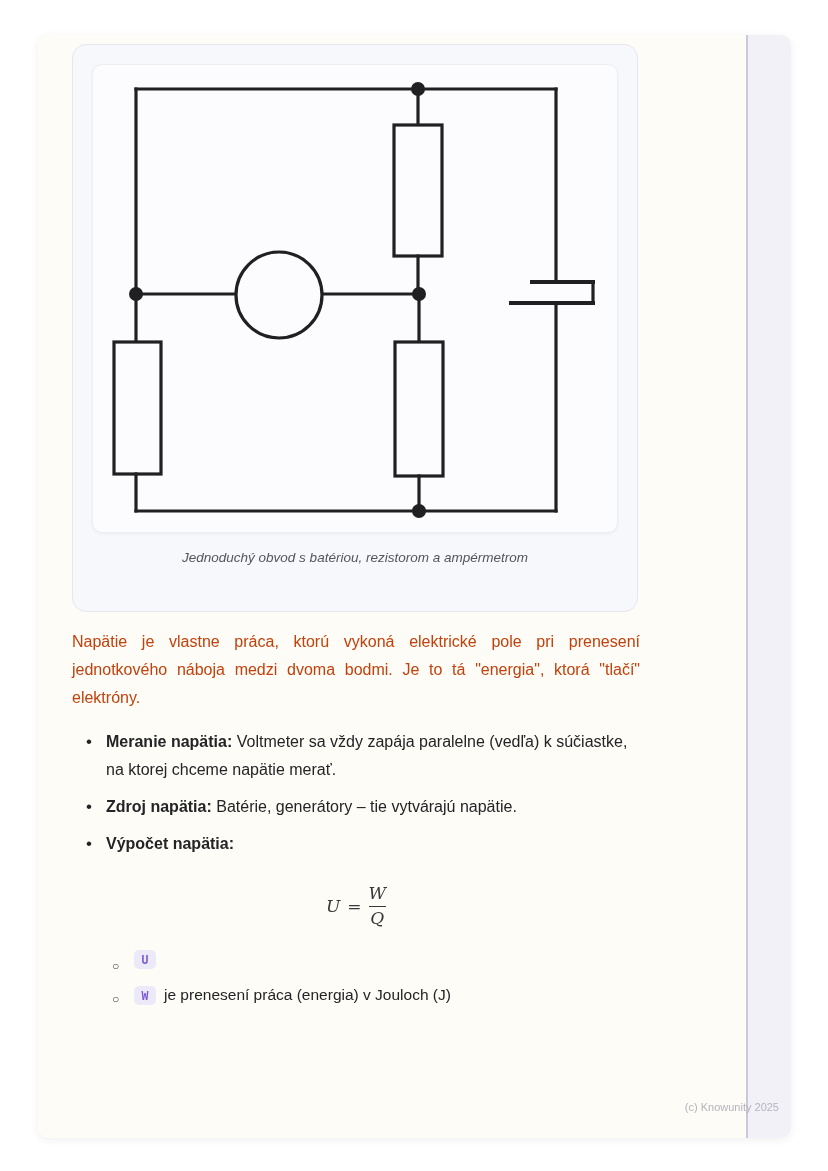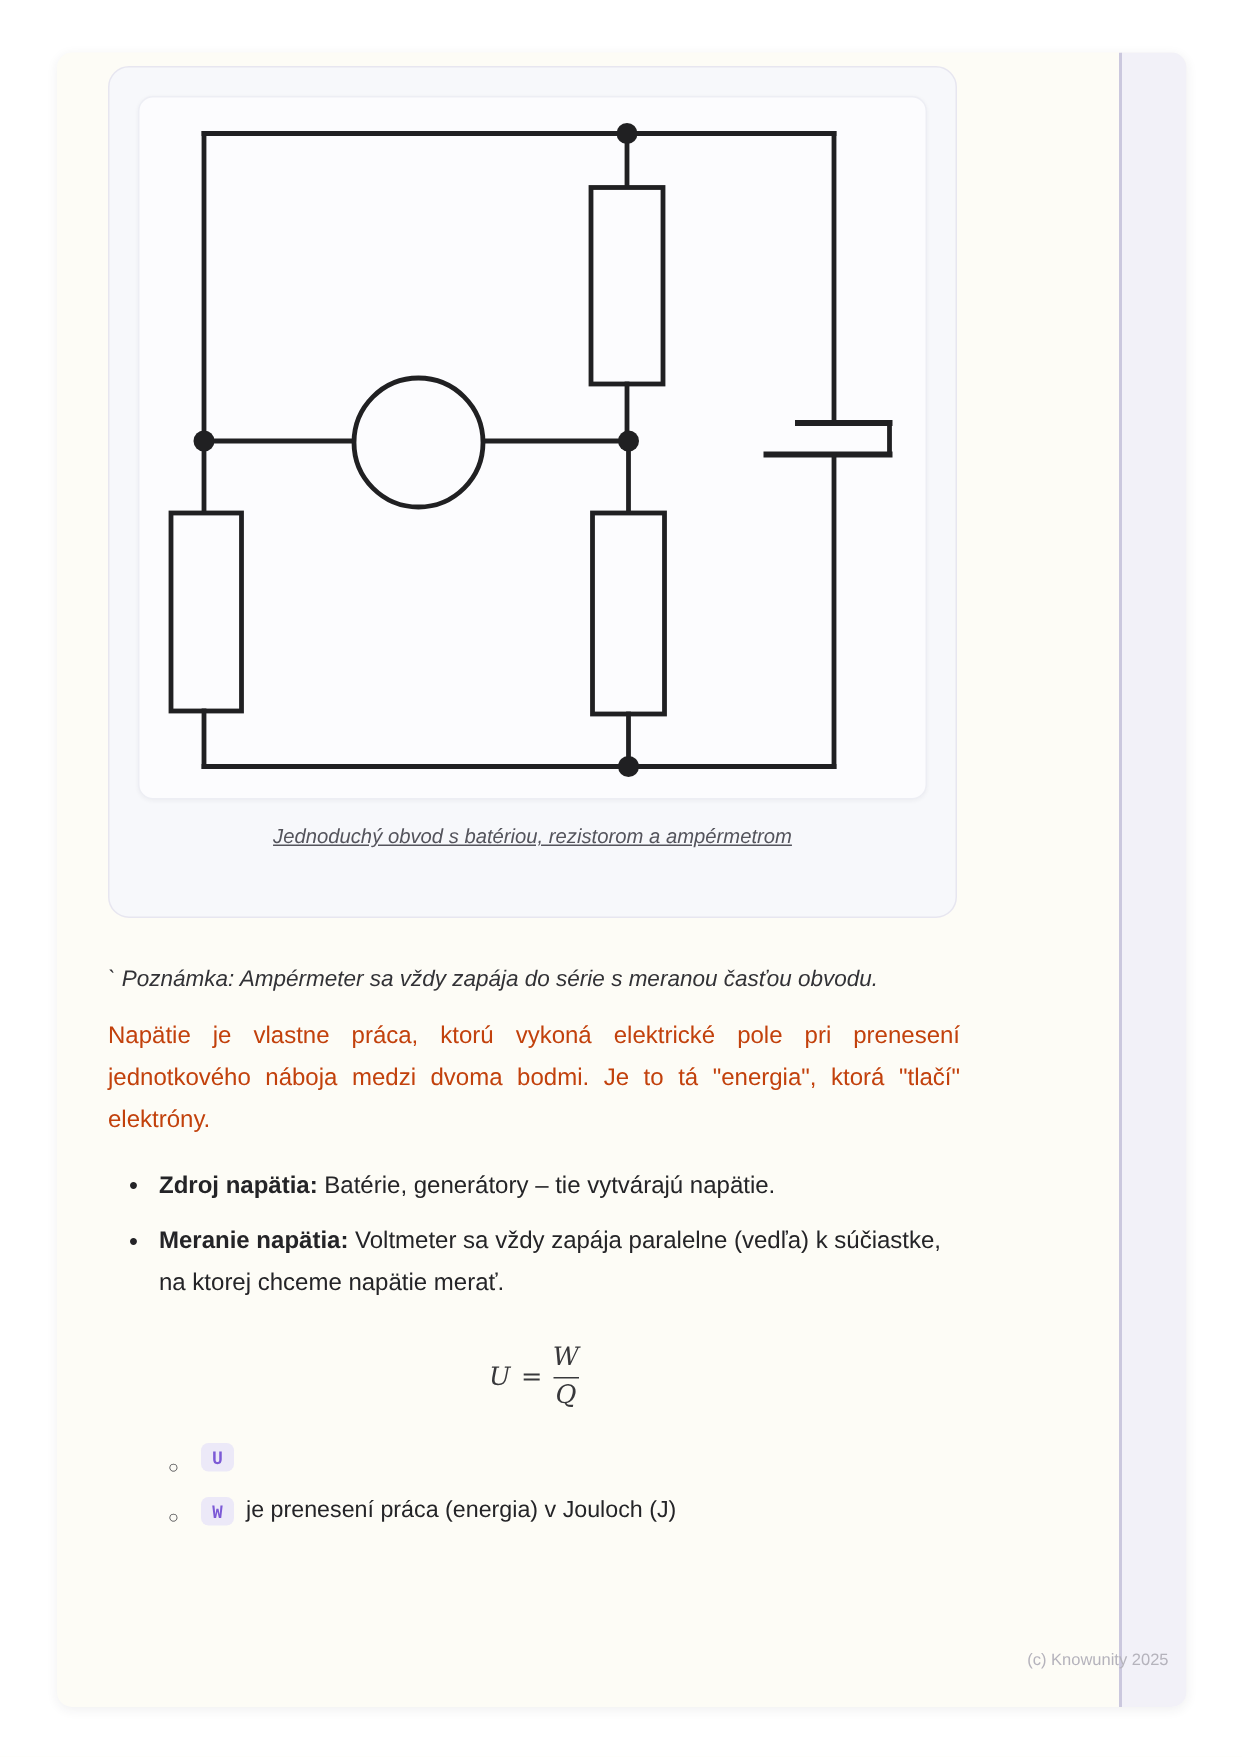--- a/index.html
+++ b/index.html
@@ -29,21 +29,21 @@
     padding:19px;
   }
   .fig-inner{
     width:526px;height:469px;box-sizing:border-box;
     background:#fcfcfe;border:1px solid #edeef4;border-radius:10px;
     box-shadow:0 1px 3px rgba(30,30,60,.05);
     overflow:hidden;
   }
   .fig-caption{
     margin-top:17px;text-align:center;
-    font-style:italic;font-size:13.5px;color:#54545c;text-decoration:underline;
+    font-style:italic;font-size:13.5px;color:#54545c;
   }
   
   .note{
     margin-top:32px;width:568px;
     font-style:italic;font-size:15px;color:#323236;
   }
   h2.section-heading{
     margin:28px 0 0 0;width:568px;
     font-size:23px;line-height:30px;font-weight:bold;color:#a097ec;
   }
@@ -143,31 +143,33 @@
           <circle cx="43" cy="229" r="7"></circle>
           <circle cx="326" cy="229" r="7"></circle>
           <circle cx="326" cy="446" r="7"></circle>
         </g>
         <text x="186" y="232" font-size="40" fill="#202022" text-anchor="middle" dominant-baseline="central"></text>
       </svg>
     </div>
     <div class="fig-caption">Jednoduchý obvod s batériou, rezistorom a ampérmetrom</div>
   </div>
 
-  <div class="note">` Poznámka: Ampérmeter sa vždy zapája do série s meranou časťou obvodu.</div>
 
 
   <p class="body-par">Napätie je vlastne práca, ktorú vykoná elektrické pole pri prenesení jednotkového náboja medzi dvoma bodmi. Je to tá "energia", ktorá "tlačí" elektróny.</p>
 
   <ul class="bullets">
     <li>
+      <b>Meranie napätia:</b><span> Voltmeter sa vždy zapája paralelne (vedľa) k súčiastke, na ktorej chceme napätie merať.</span>
+    </li>
+    <li>
       <b>Zdroj napätia:</b><span> Batérie, generátory – tie vytvárajú napätie.</span>
     </li>
     <li>
-      <b>Meranie napätia:</b><span> Voltmeter sa vždy zapája paralelne (vedľa) k súčiastke, na ktorej chceme napätie merať.</span>
+      <b>Výpočet napätia:</b><span></span>
     </li>
   </ul>
 
   <div class="formula">
     <div class="formula-inner">
       <span>U</span>
       <span>=</span>
       <span class="frac">
         <span>W</span>
         <span class="bar"></span>

